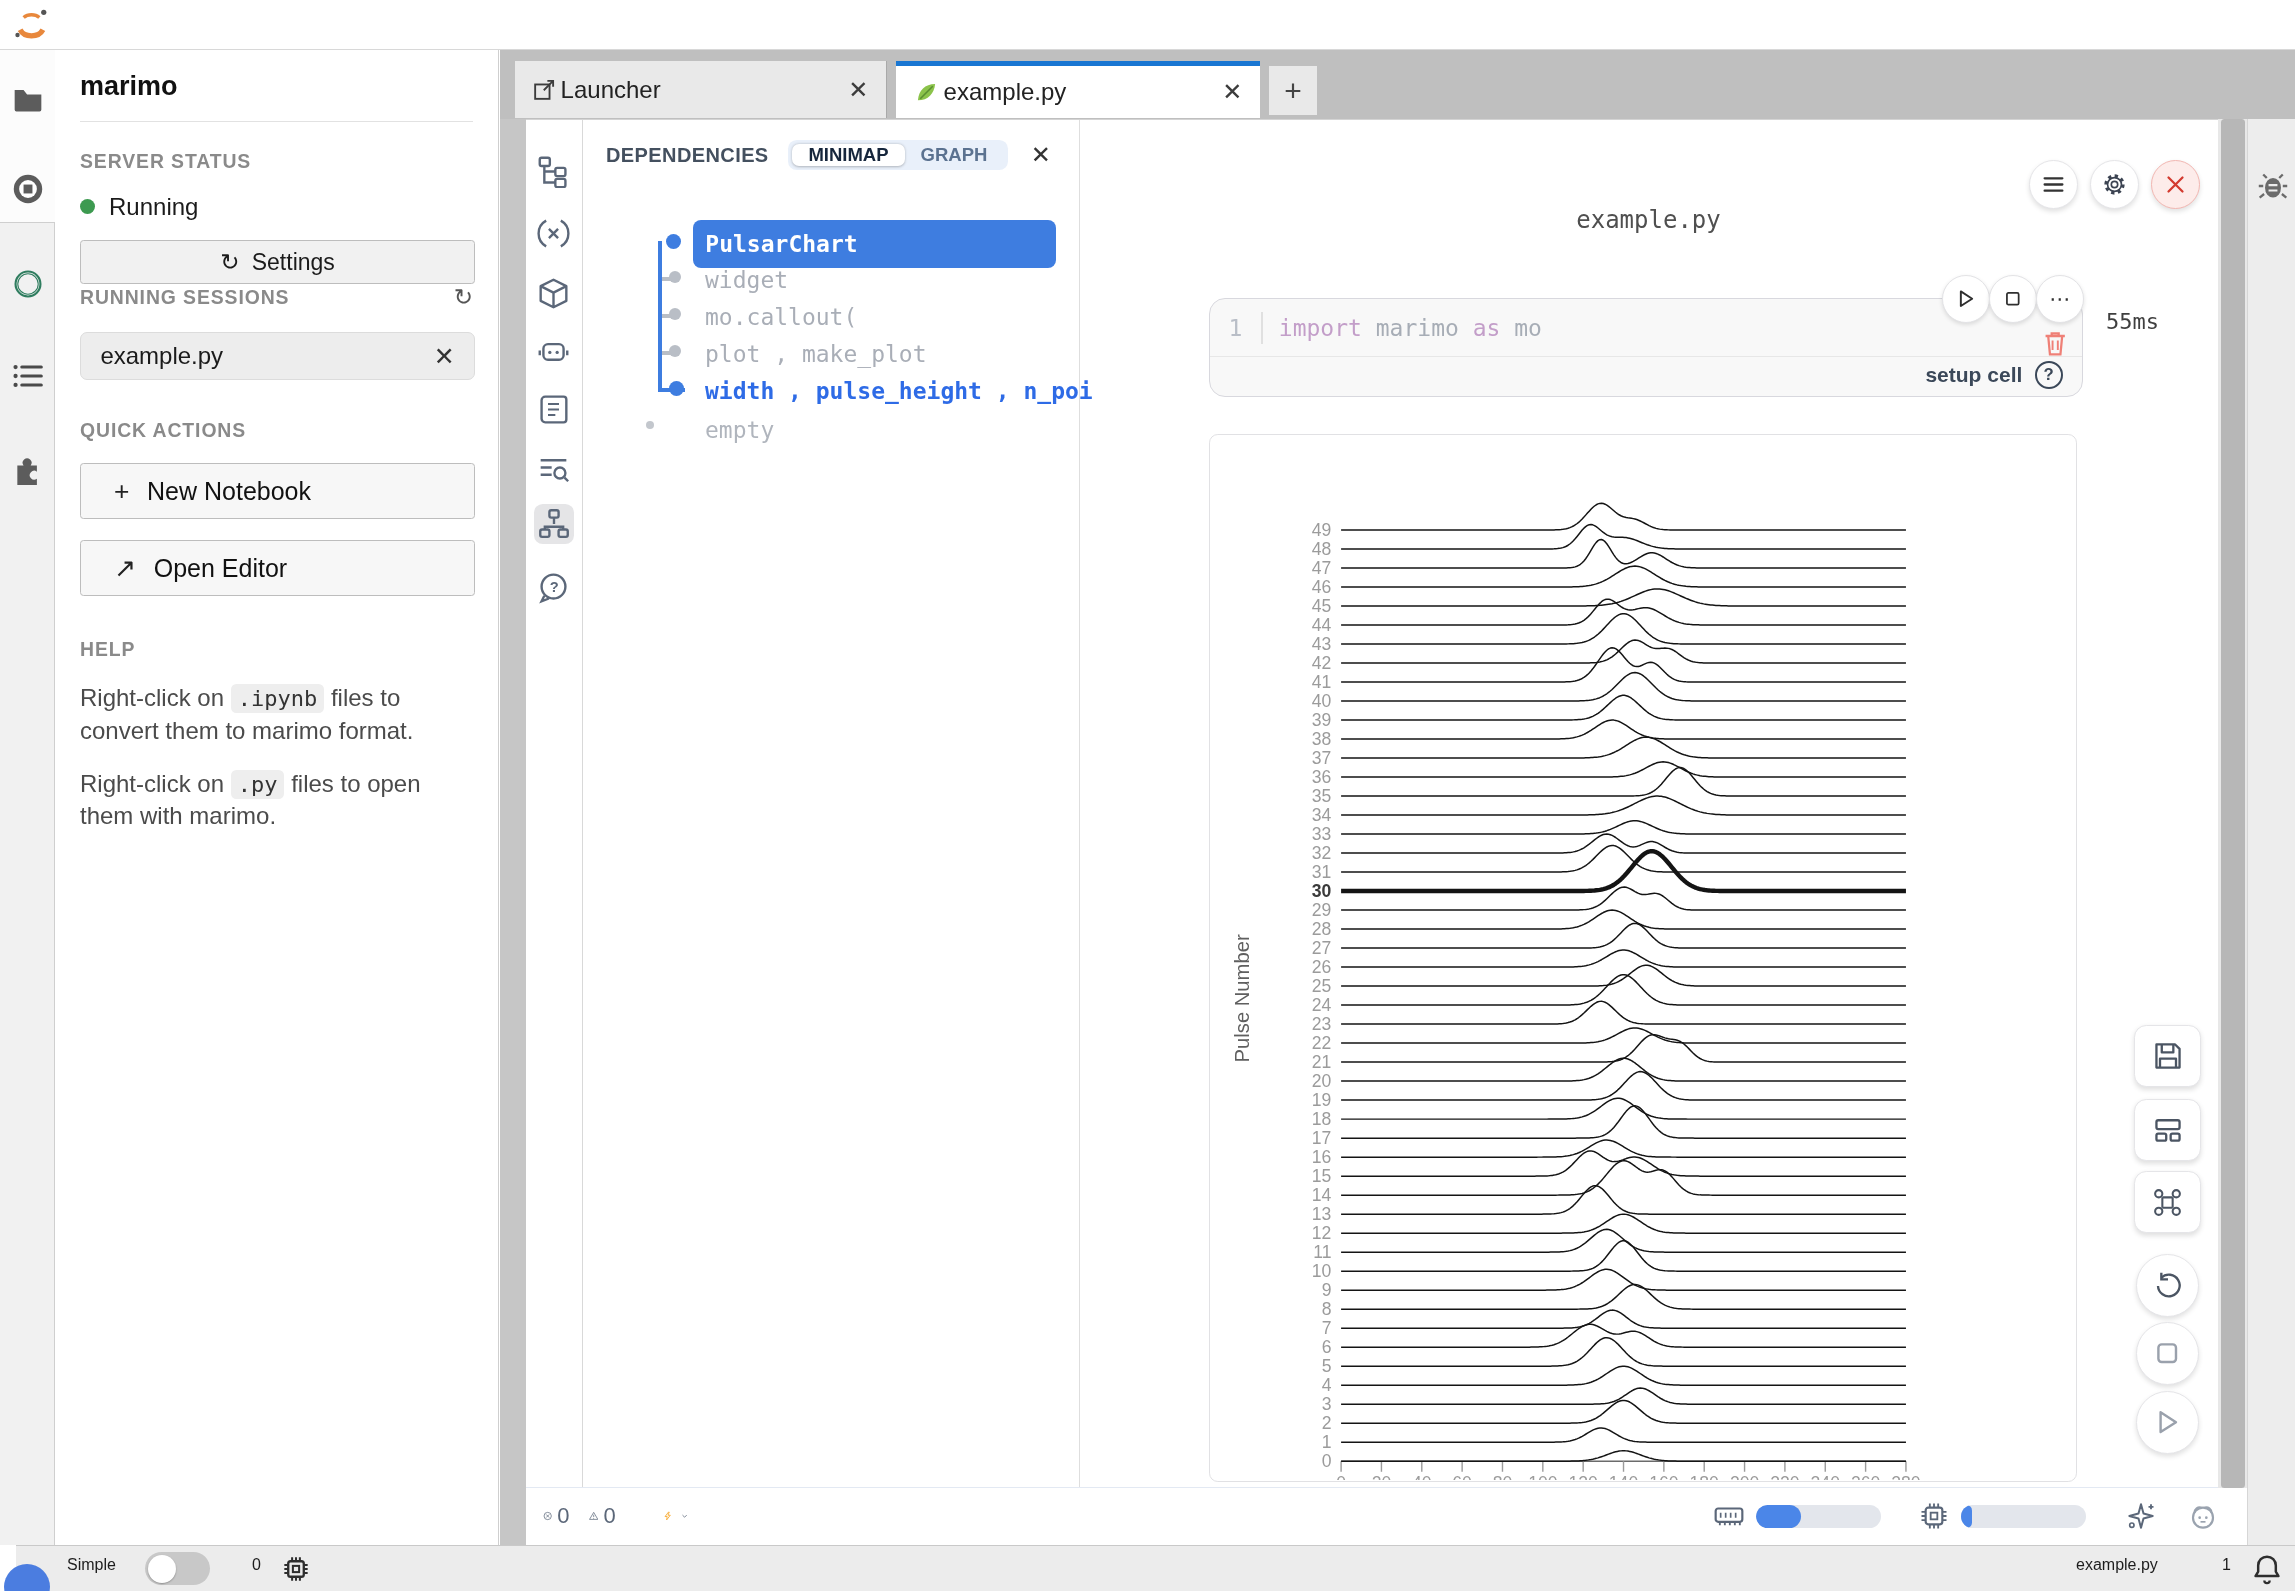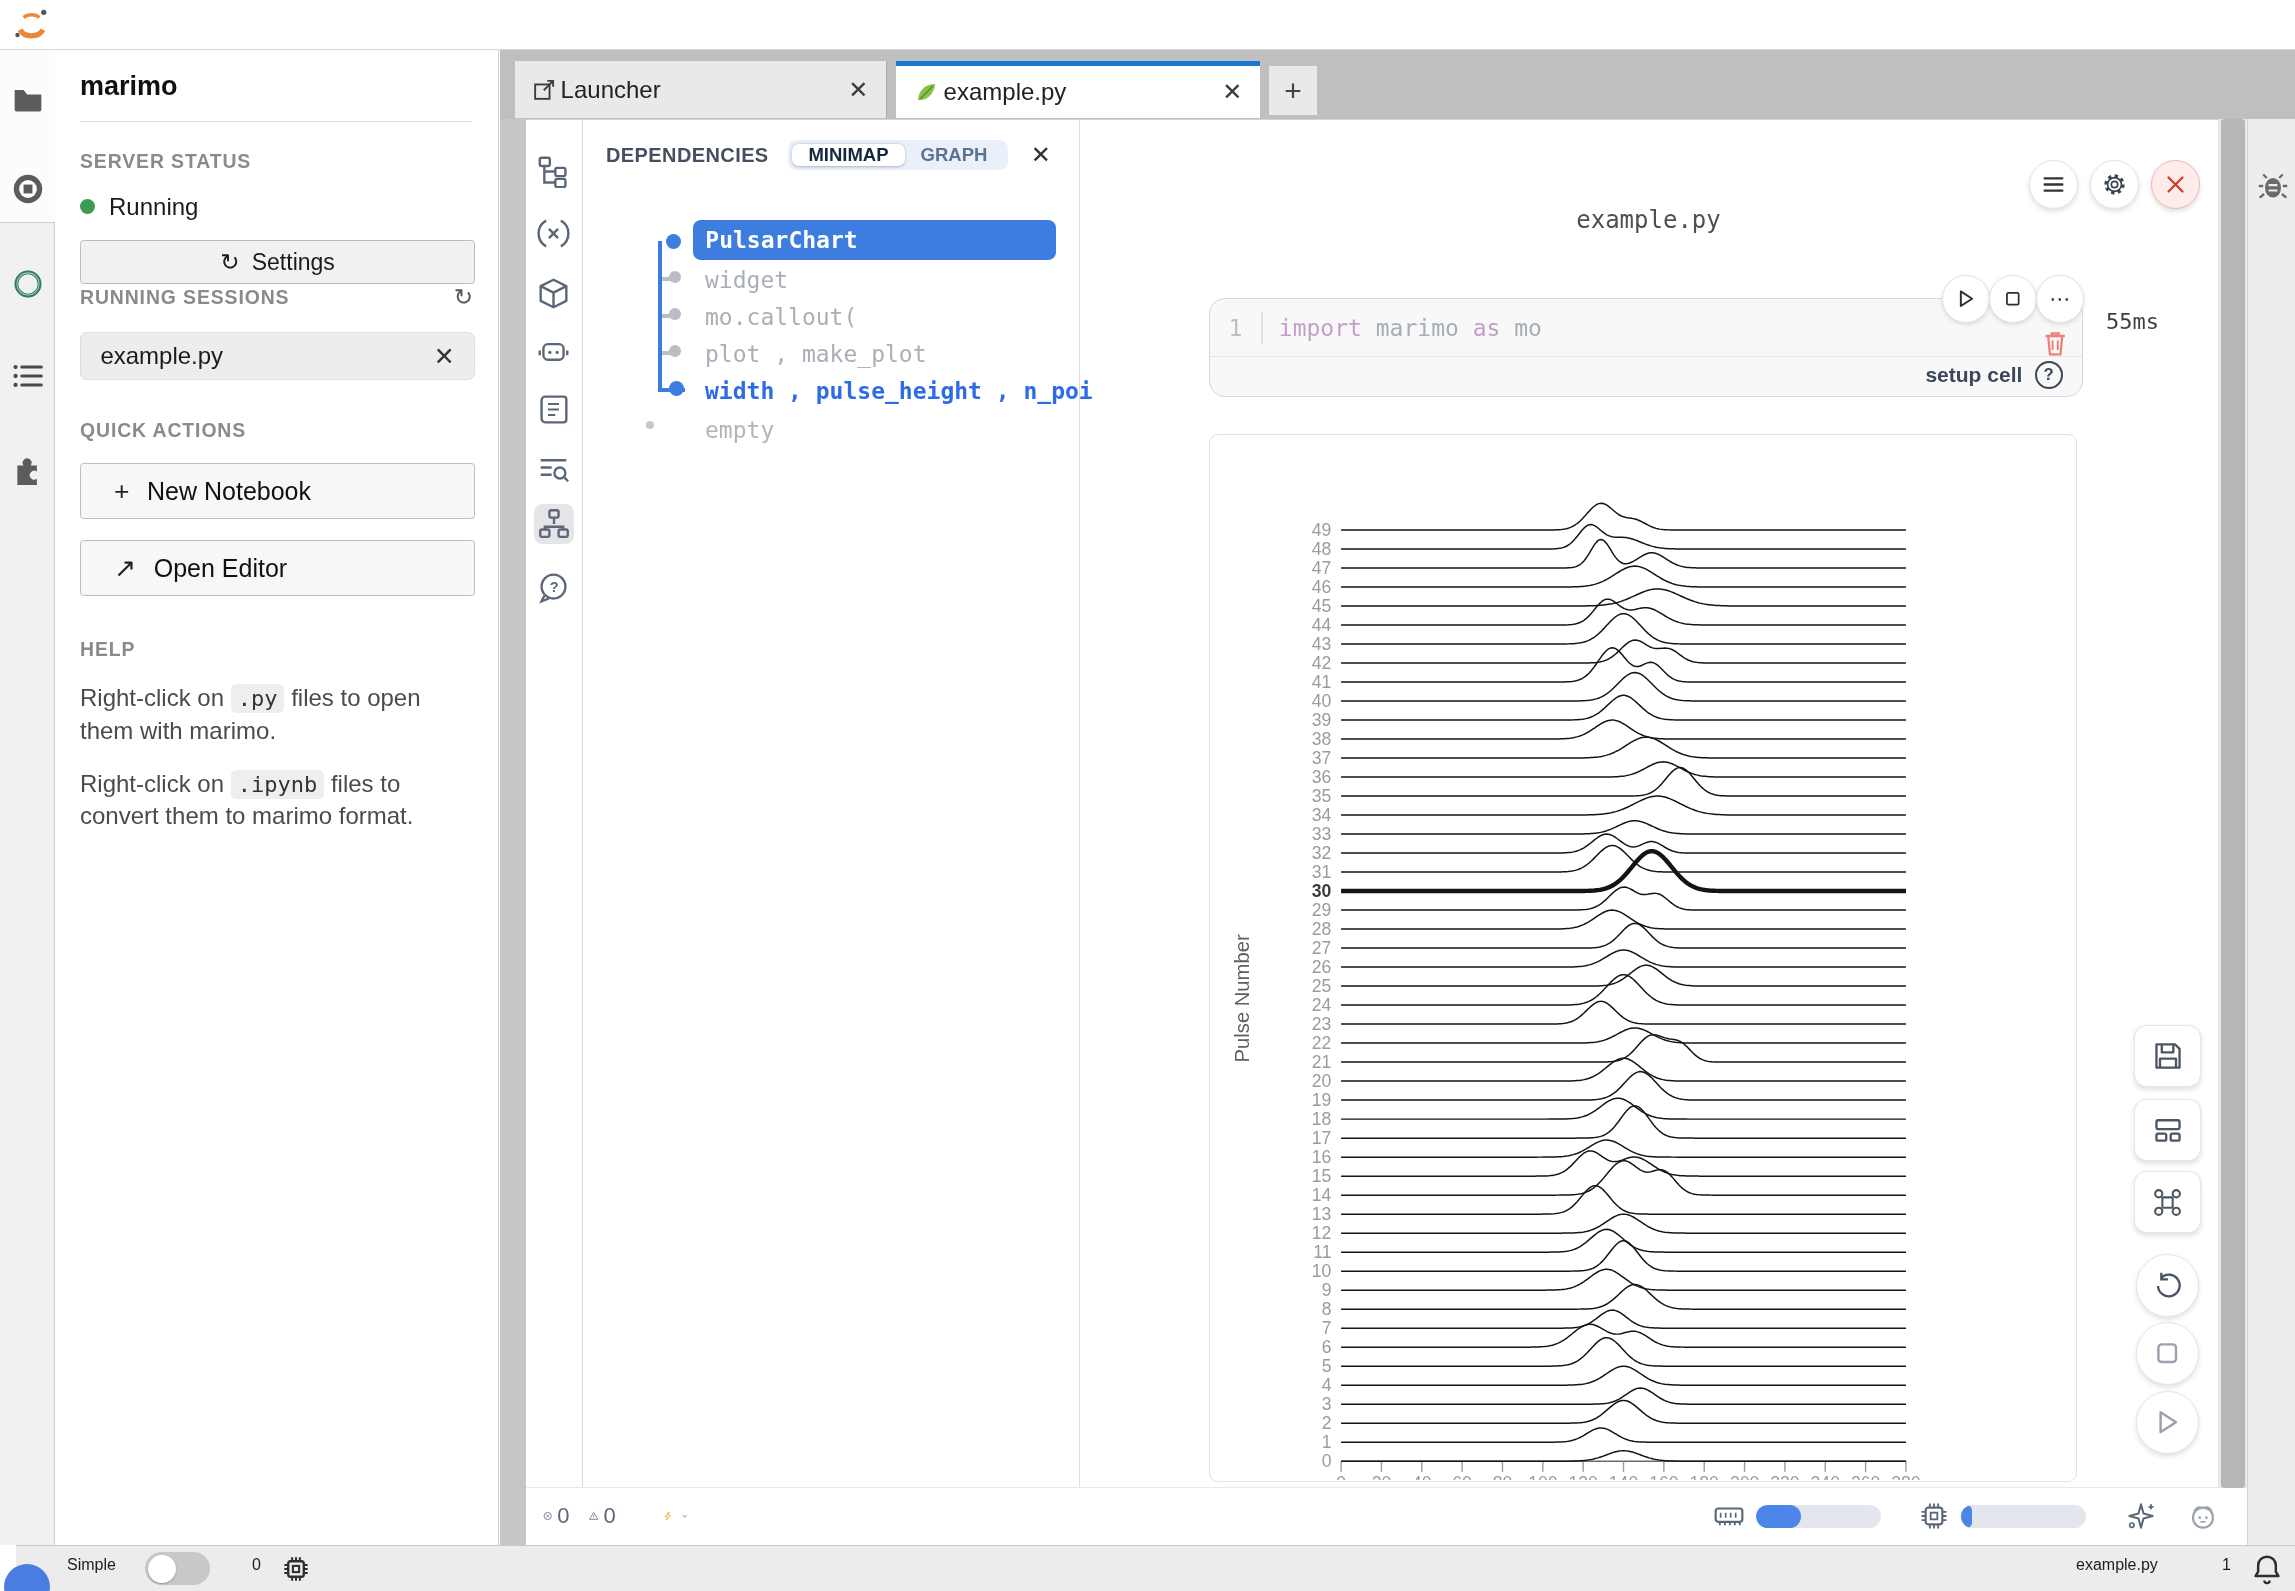--- a/index.html
+++ b/index.html
@@ -85,21 +85,21 @@
   #deps-header { position:absolute; left:0; top:0; width:497px; height:70px;
                  display:flex; align-items:center; padding-left:23px; }
   #deps-title { font-size:20px; font-weight:bold; letter-spacing:0.4px; color:#44505f; }
   #deps-toggle { margin-left:19.4px; background:#e9f0fa; border-radius:8.8px; padding:4.4px;
                  display:flex; align-items:center; }
   .toggle-opt { font-size:18.5px; font-weight:bold; padding:0 16px; border-radius:7px;
                 color:#5b7290; cursor:pointer; }
   .toggle-opt.on { background:#fff; color:#16263c; box-shadow:0 0.9px 2.6px rgba(0,0,0,0.25); }
   #deps-close { margin-left:23px; font-size:24px; color:#333; cursor:pointer; }
   .tree-label { font-family:"DejaVu Sans Mono", monospace; font-size:23px; }
-  #tree-pill { position:absolute; left:110px; top:100px; width:363px; height:40px;
+  #tree-pill { position:absolute; left:110px; top:100px; width:363px; height:48px;
                background:#3e7de0; border-radius:8px; color:#fff; font-weight:bold;
                display:flex; align-items:center; padding-left:12.3px; cursor:pointer; }
   .tree-row { position:absolute; left:122px; color:#a9aeb7; cursor:pointer; white-space:nowrap; }
   .tree-row.blue { color:#2e6be6; font-weight:bold; }
   .tree-row.italic { color:#b0b5bd; }
   .tree-vline { position:absolute; left:75px; top:121px; width:4.4px; height:151px; background:#3e7de0; }
   .tree-dot { position:absolute; border-radius:50%; }
   .tree-stub { position:absolute; height:3.5px; background:#b9bec6; }
 
   
@@ -227,27 +227,27 @@
     <span class="quick-glyph">+</span>
     <span>New Notebook</span>
   </div>
   <div class="quick-btn">
     <span class="quick-glyph">↗</span>
     <span>Open Editor</span>
   </div>
   <div class="section-label" id="help-label">HELP</div>
   <div class="help-para">
     <span>Right-click on</span>
+    <span class="code-chip">.ipynb</span>
+    <span>files to convert them to marimo format.</span>
+  </div>
+  <div class="help-para">
+    <span>Right-click on</span>
     <span class="code-chip">.py</span>
     <span>files to open them with marimo.</span>
-  </div>
-  <div class="help-para">
-    <span>Right-click on</span>
-    <span class="code-chip">.ipynb</span>
-    <span>files to convert them to marimo format.</span>
   </div>
 </div>
 
 <div id="left-gutter" class="abs"></div>
 <div id="dock-gutter" class="abs">
   <div class="tab" id="tab-launcher">
     <svg width="23" height="23" viewBox="0 0 32 32">
       <rect x="3" y="9" width="20" height="20" fill="none" stroke="#3c3c3c" stroke-width="2.6"></rect>
       <path d="M15 17 L28 4 M20 4 h8 v8" fill="none" stroke="#3c3c3c" stroke-width="2.6"></path>
     </svg>

